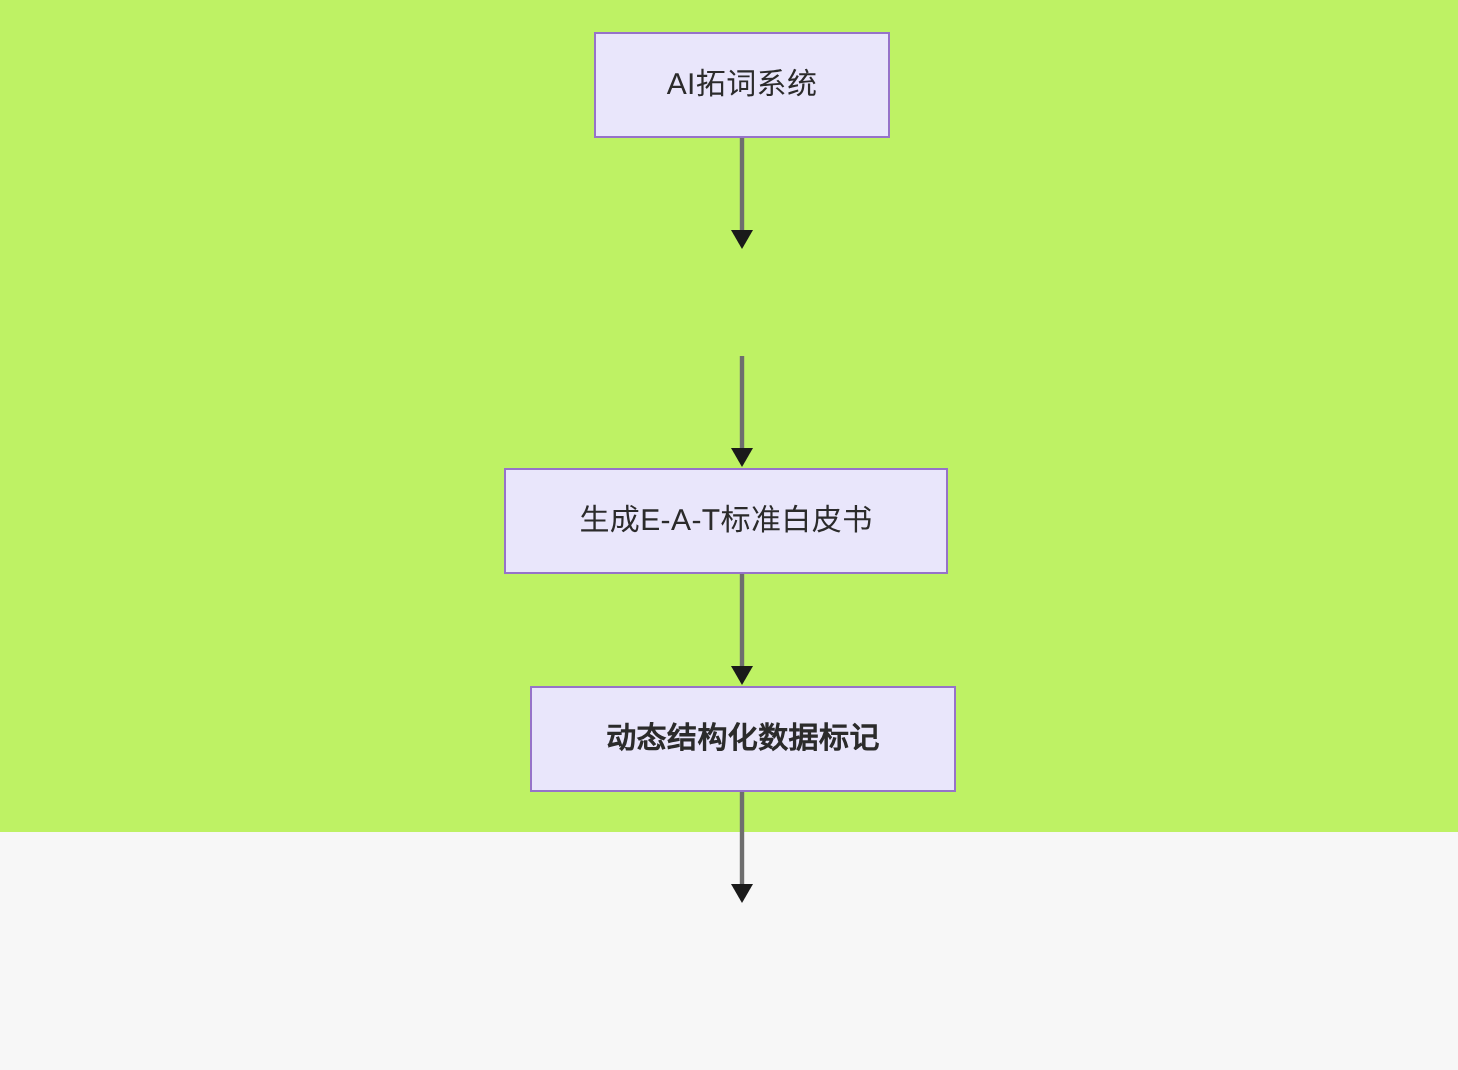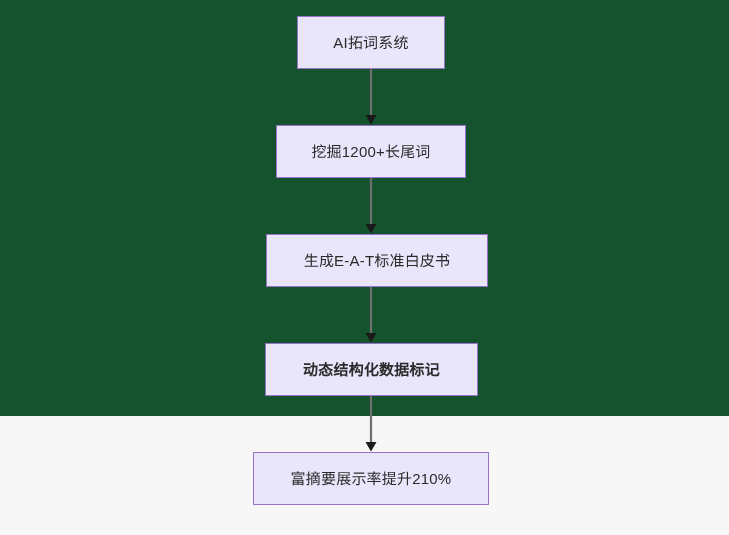--- a/index.html
+++ b/index.html
@@ -12,21 +12,21 @@
     height: 535px;
     background: #f7f7f7;
     font-family: "Liberation Sans", "DejaVu Sans", sans-serif;
     overflow: hidden;
   }
 
   #flow-canvas {
     position: relative;
     width: 729px;
     height: 416px;
-    background: #14532d;
+    background: #bef264;
   }
 
   .flow-node {
     position: absolute;
     box-sizing: border-box;
     background: #e9e6fb;
     border: 1.6px solid #9673c9;
     border-radius: 0;
     display: flex;
     align-items: center;
@@ -39,21 +39,21 @@
     line-height: 1;
     color: #2b2b2b;
     white-space: nowrap;
     letter-spacing: 0.2px;
     font-family: "Liberation Sans", "DejaVu Sans", sans-serif;
   }
 
   
   #node-0 { left: 297px; top: 16px;  width: 148px; }
   #node-1 { left: 276px; top: 125px; width: 190px; }
-  #node-2 { left: 266px; top: 234px; width: 222px; }
+  #node-2 { left: 252px; top: 234px; width: 222px; }
   #node-3 { left: 265px; top: 343px; width: 213px; font-weight: bold; }
   #node-4 { left: 253px; top: 452px; width: 236px; }
 
   .flow-edge {
     position: absolute;
     left: 0;
     top: 0;
     width: 729px;
     height: 535px;
     pointer-events: none;
@@ -96,29 +96,23 @@
       <line class="edge-line" x1="371" y1="396" x2="371" y2="443"></line>
       <polygon class="edge-head" points="365.5,442 376.5,442 371,451.5"></polygon>
     </g>
 
   </svg>
 
   <div class="flow-node" id="node-0">
     <span class="flow-node-label">AI拓词系统</span>
   </div>
 
-  <div class="flow-node" id="node-1">
-    <span class="flow-node-label">挖掘1200+长尾词</span>
-  </div>
 
   <div class="flow-node" id="node-2">
     <span class="flow-node-label">生成E-A-T标准白皮书</span>
   </div>
 
   <div class="flow-node" id="node-3">
     <span class="flow-node-label">动态结构化数据标记</span>
   </div>
 
-  <div class="flow-node" id="node-4">
-    <span class="flow-node-label">富摘要展示率提升210%</span>
-  </div>
 
 </div>
 
 </body></html>

